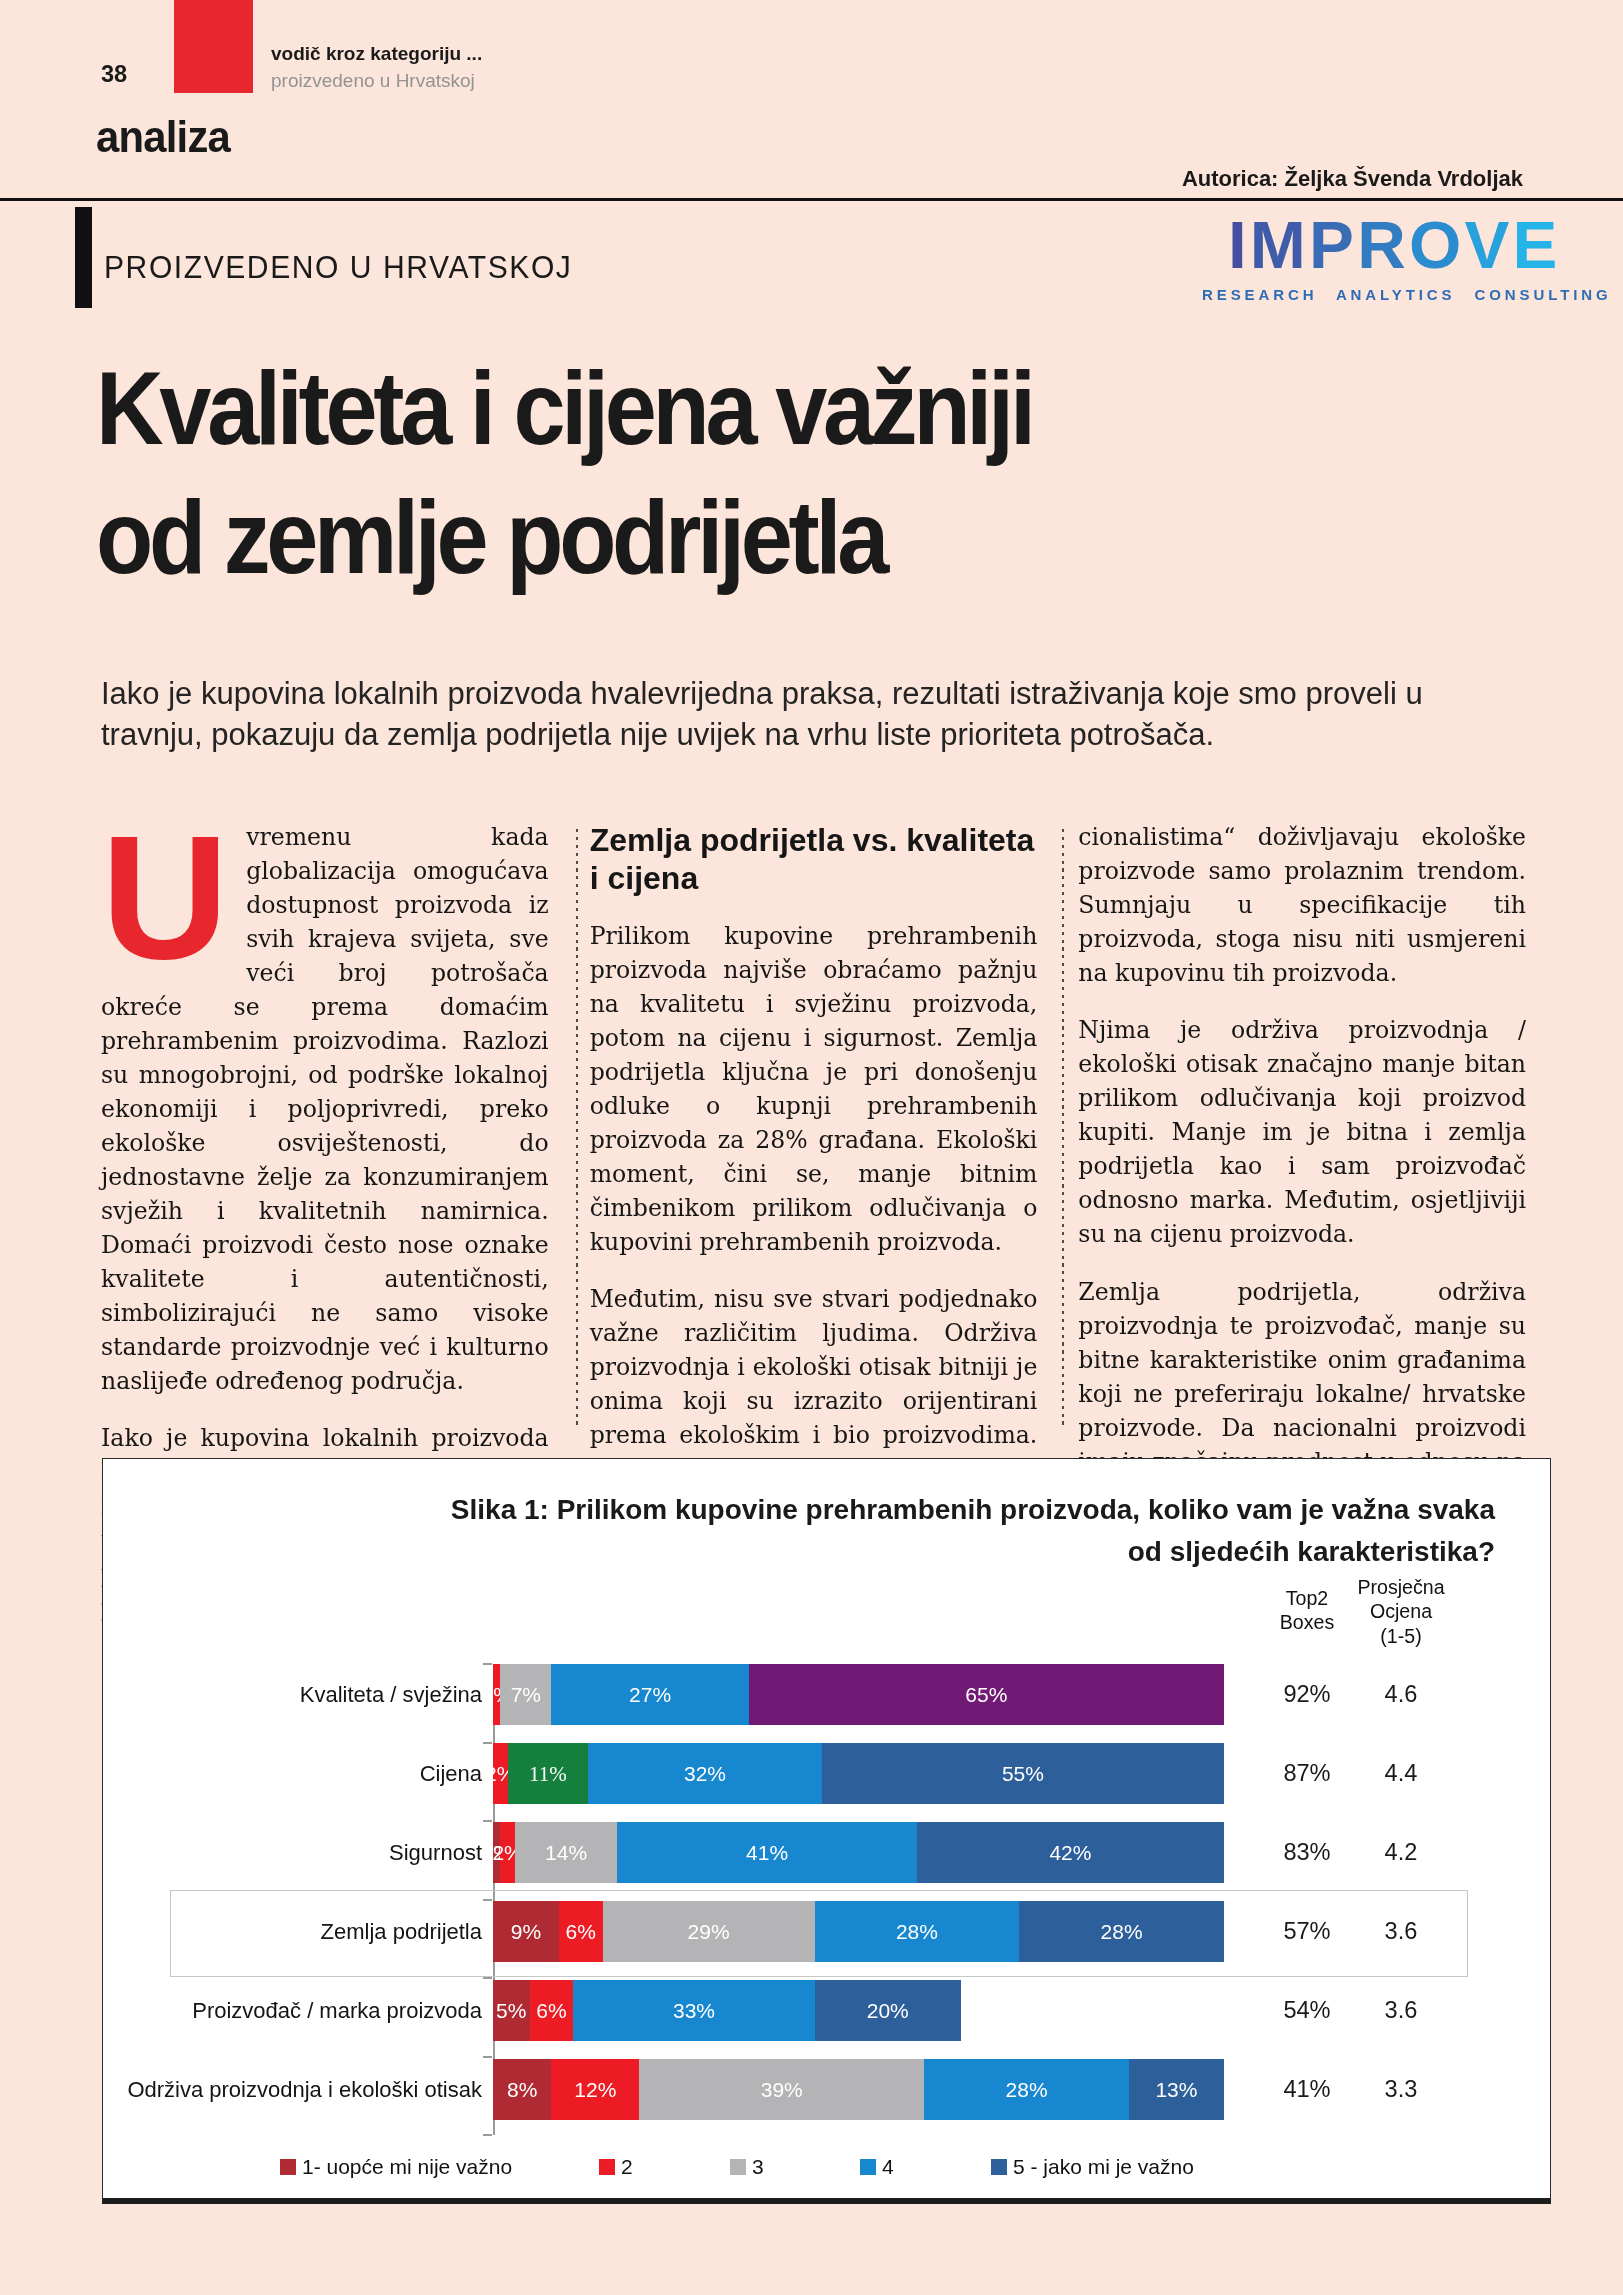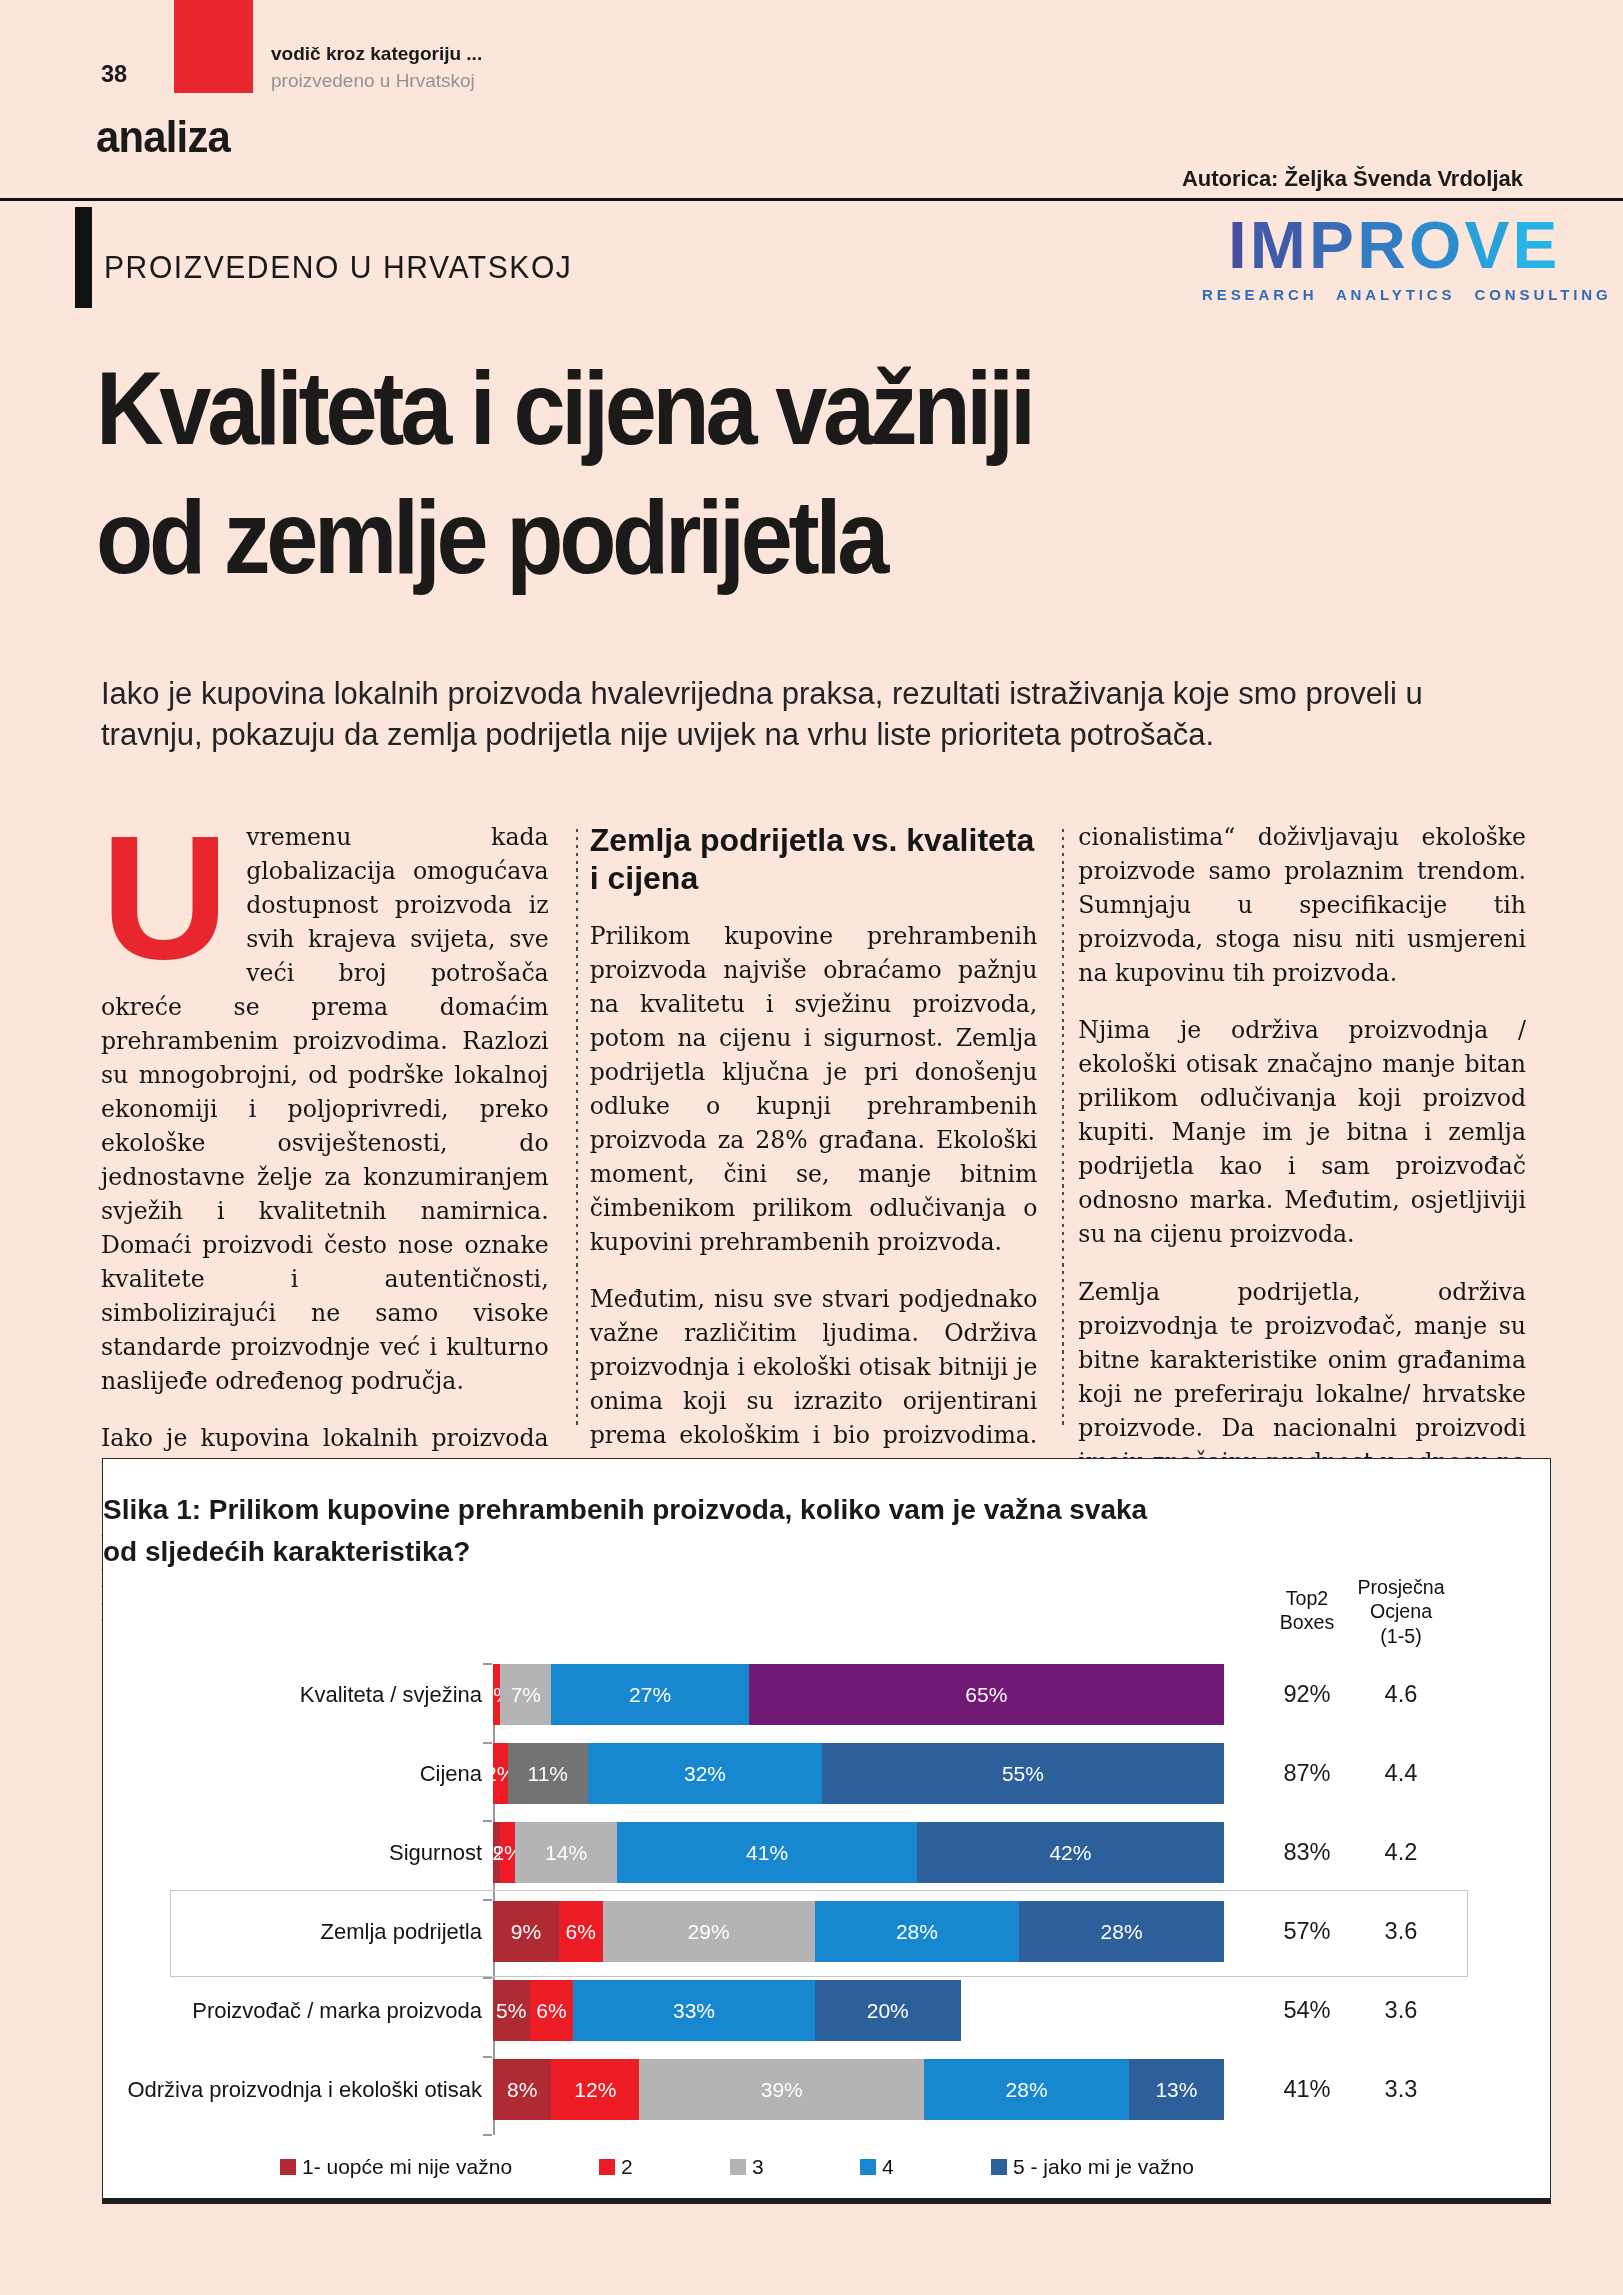--- a/index.html
+++ b/index.html
@@ -30,21 +30,21 @@
   .col{width:449px;font-family:"DejaVu Serif",serif;font-size:23.6px;line-height:1.44;text-align:justify;color:#161616;}
   .col p{margin:0 0 23.6px 0;}
   .dropcap{float:left;font-family:"Liberation Sans",sans-serif;font-weight:700;font-size:177px;line-height:.72;color:#e8262d;margin:12.6px 17.3px 0 0;}
   .col2-heading{font-family:"Liberation Sans",sans-serif;font-size:32px;font-weight:700;line-height:1.2;text-align:left;margin:0 0 22px 0;}
   .divider{position:absolute;top:829px;width:2.4px;height:597px;background-image:repeating-linear-gradient(to bottom,#4a4a4a 0 3.1px,transparent 3.1px 7.9px);}
   .div1{left:576px;} .div2{left:1062px;}
 
   
   .chartbox{position:absolute;left:102px;top:1458px;width:1449px;height:746px;background:#fff;border:1.6px solid #2b2b2b;border-bottom:6.3px solid #1d1d1d;box-sizing:border-box;}
   .chart-inner{position:relative;width:100%;height:100%;}
-  .chart-title{position:absolute;left:0;right:55px;top:30px;text-align:left;font-size:28px;font-weight:700;line-height:1.5;}
+  .chart-title{position:absolute;left:0;right:55px;top:30px;text-align:right;font-size:28px;font-weight:700;line-height:1.5;}
   .hdr{position:absolute;text-align:center;font-size:19.6px;line-height:1.25;color:#111;}
   .hdr-top2{left:1149px;width:110px;top:127px;}
   .hdr-avg{left:1243px;width:110px;top:116px;}
   .rows{position:absolute;left:0;top:205px;width:100%;}
   .crow{position:relative;height:79px;}
   .cat{position:absolute;left:0;top:0;width:379px;height:61px;display:flex;align-items:center;justify-content:flex-end;font-size:22px;color:#141414;text-align:right;white-space:nowrap;}
   .bar{position:absolute;left:390px;top:0;width:731px;height:61px;display:flex;}
   .seg{position:relative;height:100%;display:flex;align-items:center;justify-content:center;}
   .seg-label{position:absolute;left:50%;top:50%;transform:translate(-50%,-50%);color:#fff;font-size:21px;white-space:nowrap;}
   .top2{position:absolute;left:1149px;width:110px;top:0;height:61px;display:flex;align-items:center;justify-content:center;font-size:23.6px;}
@@ -146,21 +146,21 @@
             </div>
             <div class="top2">92%</div>
             <div class="avg">4.6</div>
           </div>
           <div class="crow">
             <div class="cat">Cijena</div>
             <div class="bar">
               <div class="seg" style="width: 2%; background: rgb(237, 28, 36);">
                 <span class="seg-label">2%</span>
               </div>
-              <div class="seg" style="width: 11%; background: #737373;">
+              <div class="seg" style="width: 11%; background: #15803d; font-family: Liberation Serif, serif;">
                 <span class="seg-label">11%</span>
               </div>
               <div class="seg" style="width: 32%; background: rgb(23, 135, 207);">
                 <span class="seg-label">32%</span>
               </div>
               <div class="seg" style="width: 55%; background: rgb(45, 95, 155);">
                 <span class="seg-label">55%</span>
               </div>
             </div>
             <div class="top2">87%</div>

